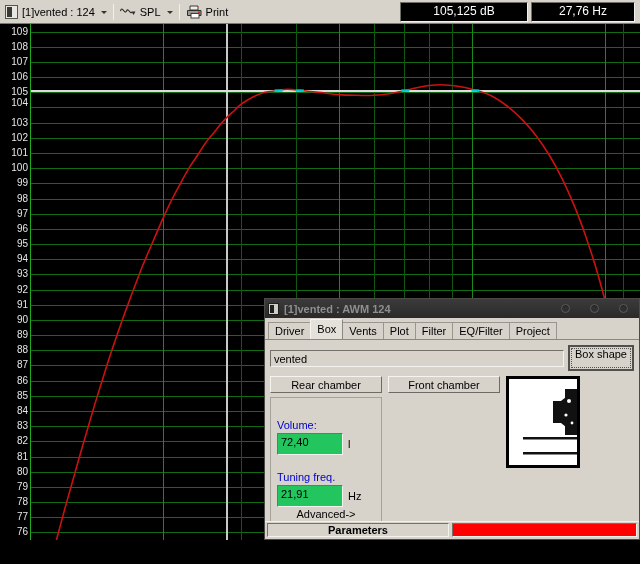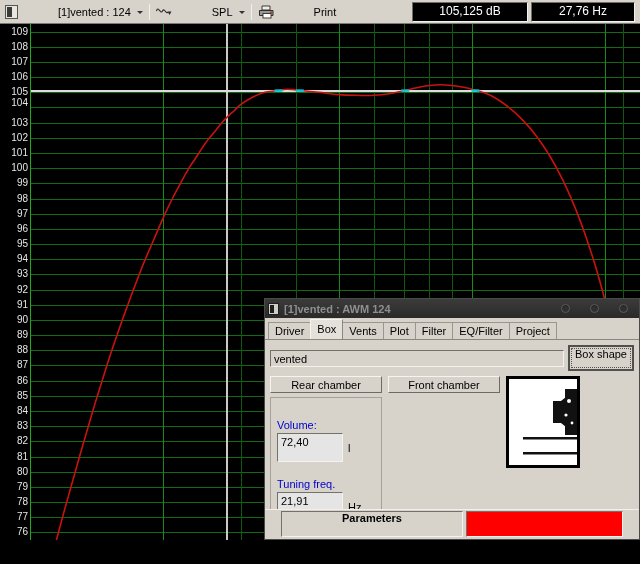--- a/index.html
+++ b/index.html
@@ -25,21 +25,20 @@
     display: flex; align-items: center;
     padding: 0 2px;
     gap: 0;
   }
   .tb-group { display: flex; align-items: center; height: 22px; }
   .tb-item {
     display: flex; align-items: center;
     height: 21px; padding: 0 3px;
     font-size: 11px; color: #000;
     white-space: nowrap;
-    gap: 36px;
   }
   .tb-sep {
     width: 1px; height: 16px;
     background: #9a9a94;
     border-right: 1px solid #f2f0ec;
     margin: 0 3px;
   }
   .tb-arrow {
     display: inline-block;
     width: 12px; height: 18px;
@@ -82,21 +81,21 @@
     font-size: 12px;
     text-align: center;
     border: 1px solid #8a8a84;
     border-top-color: #6e6e68;
     border-left-color: #6e6e68;
     border-right-color: #f4f2ee;
     border-bottom-color: #f4f2ee;
     padding: 2px 6px 3px;
     line-height: 13px;
   }
-  #readout-spl { width: 116px; }
+  #readout-spl { width: 128px; }
   #readout-freq { width: 104px; }
 
   
   #plot-area {
     position: absolute; left: 0; top: 24px;
     width: 640px; height: 540px;
     background: #000;
   }
   #y-axis-labels {
     position: absolute; left: 0; top: 0;
@@ -279,22 +278,22 @@
   }
   .field-label {
     color: #0000cc;
     font-size: 11px;
     line-height: 13px;
     margin-bottom: 1px;
     margin-top: 16px;
   }
   .input-row { display: flex; align-items: center; gap: 5px; margin-bottom: 4px; }
   .num-input {
-    width: 66px; height: 29px;
-    background: #e5e5e5;
+    width: 66px; height: 22px;
+    background: #22c55e;
     border: 1px solid;
     border-color: #74716b #f4f2ee #f4f2ee #74716b;
     font-size: 11px; line-height: 14px;
     padding: 1px 3px;
     color: #000;
   }
   .unit { font-size: 11px; color: #000; }
   #advanced-link {
     position: absolute;
     left: 0; right: 0; bottom: 8px;
@@ -304,25 +303,25 @@
   }
   #shape-preview {
     width: 74px; height: 92px;
     background: #ffffff;
     border: 3px solid #000;
     position: relative;
     overflow: hidden;
   }
   #dlg-statusbar {
     position: absolute; left: 0; bottom: 0;
-    width: 100%; height: 30px;
+    width: 100%; height: 18px;
     background: #d7d3cb;
     border-top: 1px solid #f2f0ec;
     display: flex; align-items: stretch;
-    padding: 1px 16px 2px;
+    padding: 1px 2px 2px;
   }
   #status-label {
     width: 182px;
     border: 1px solid;
     border-color: #74716b #f4f2ee #f4f2ee #74716b;
     font-size: 11px; font-weight: bold;
     text-align: center;
     line-height: 13px;
     color: #000;
   }

